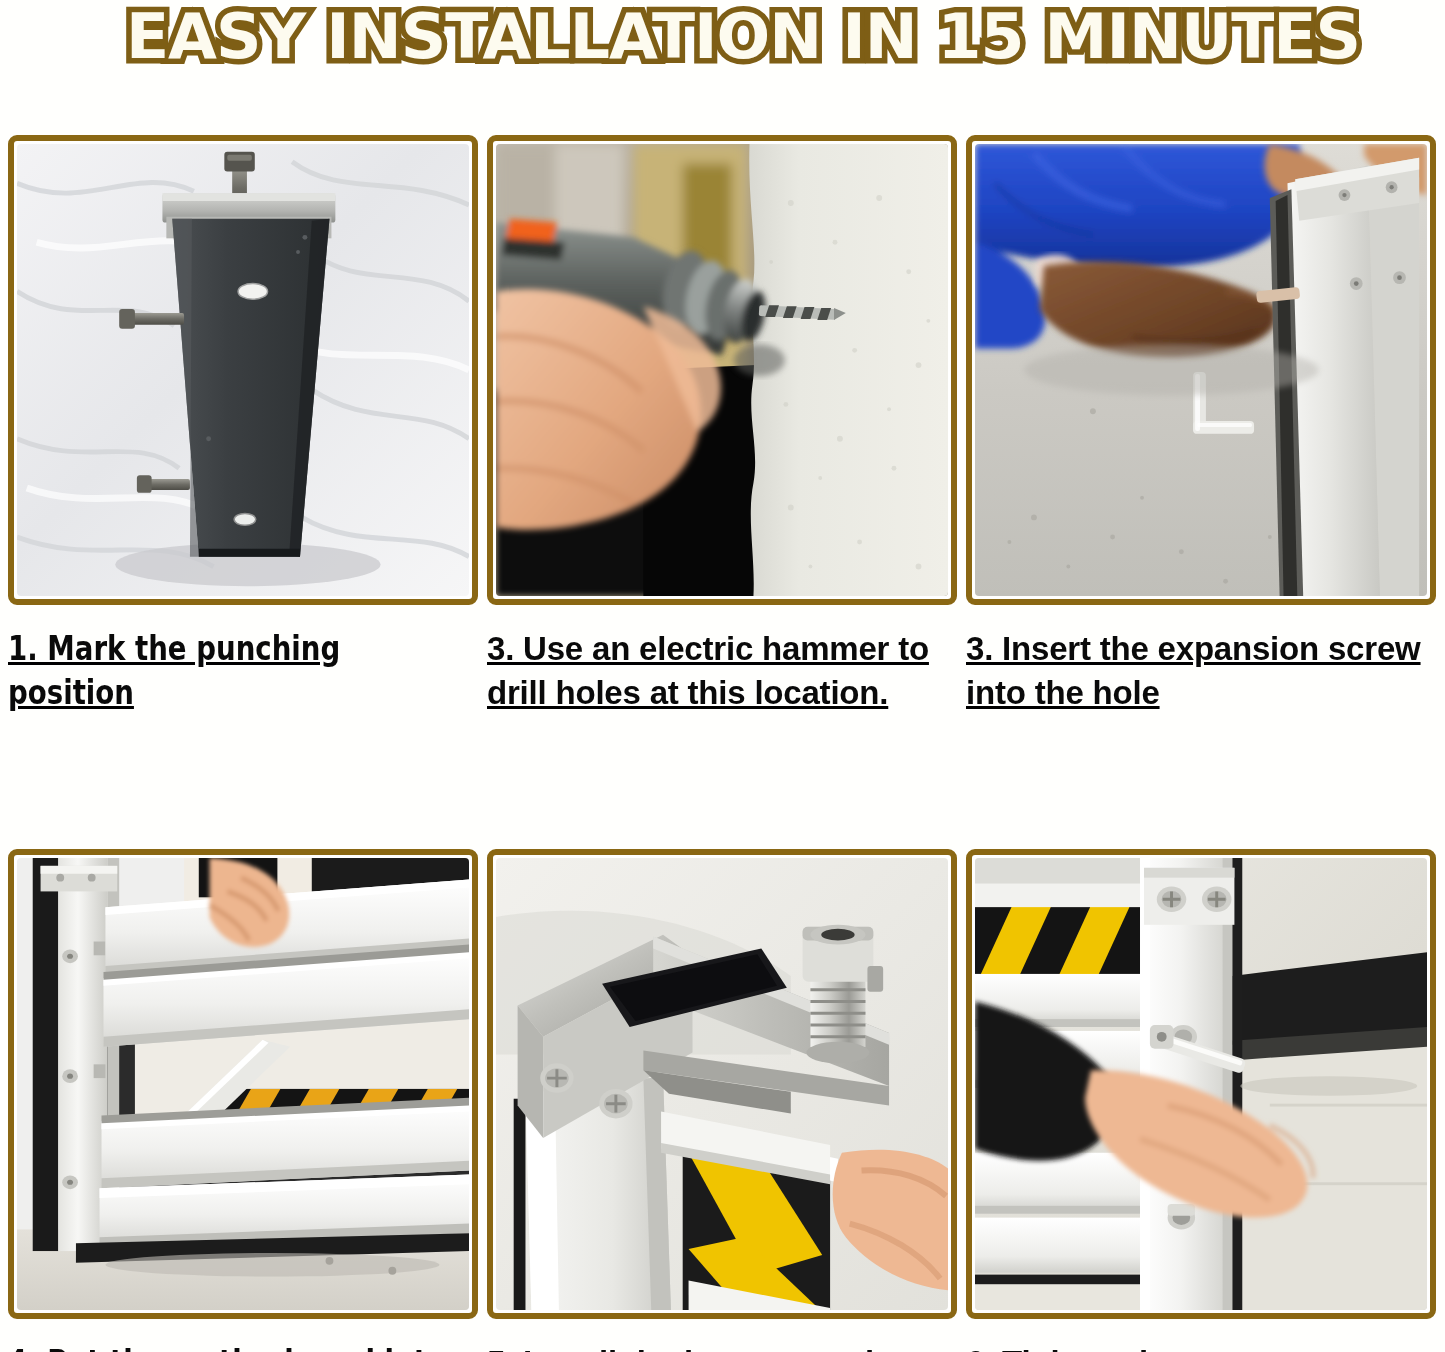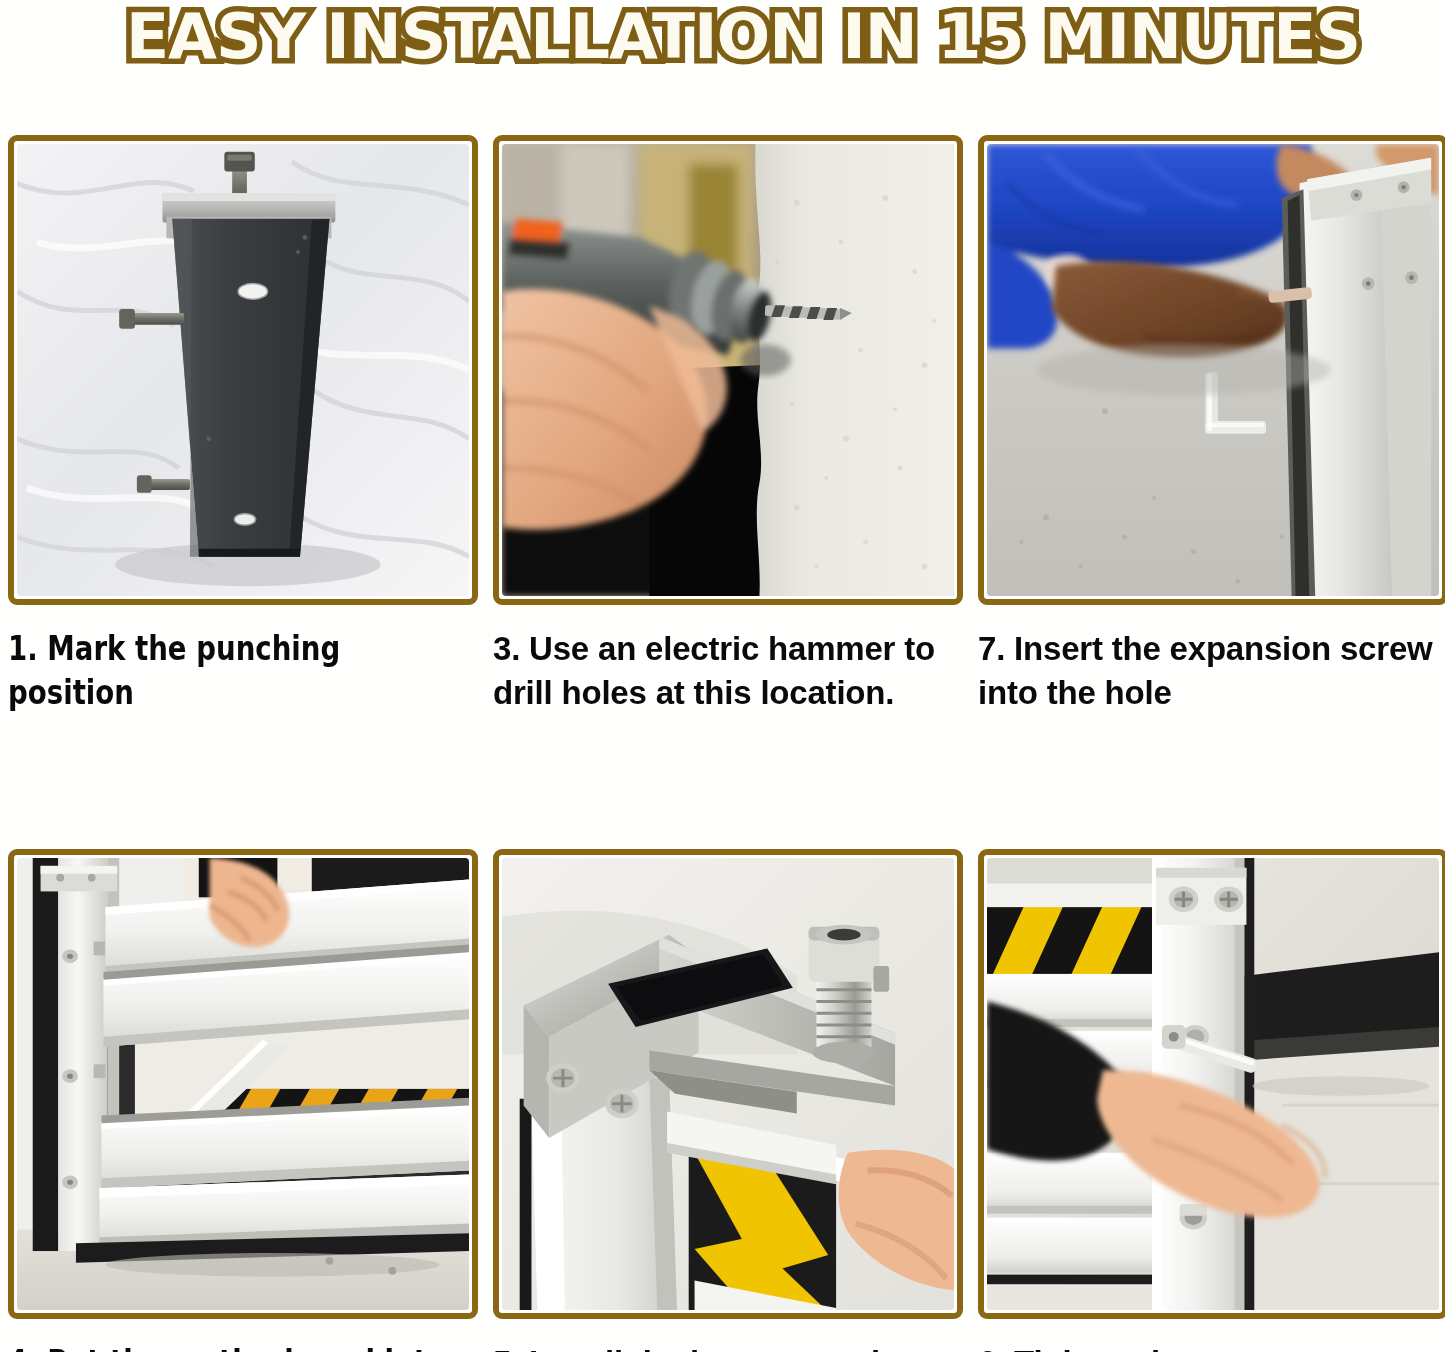--- a/index.html
+++ b/index.html
@@ -36,21 +36,21 @@
     transform:scaleX(1.02);
     transform-origin:center top;
   }
 
   
   .grid{
     position:absolute;
     left:8px;top:135px;
     width:1429px;
   }
-  .row{display:flex;gap:15px;}
+  .row{display:flex;gap:9px;text-decoration:underline;}
   .row.row2{margin-top:134px;}
   .cell{width:470px;}
 
   .frame{
     width:470px;height:470px;
     box-sizing:border-box;
     border:6px solid #8a6713;
     border-radius:9px;
     background:#ffffff;
     padding:3px;
@@ -379,21 +379,21 @@
                 <rect x="224" y="234" width="5" height="58" rx="2" fill="#ffffff" opacity="0.8"></rect>
                 <rect x="226" y="284" width="56" height="4" rx="2" fill="#ffffff" opacity="0.75"></rect>
               </g>
 
               <rect x="286" y="150" width="44" height="12" rx="4" fill="#d9c0a8" transform="rotate(-6 286 150)"></rect>
 
               <ellipse cx="200" cy="230" rx="150" ry="26" fill="#b2b0aa" opacity="0.45" filter="url(#blur3)"></ellipse>
             </svg>
           </div>
         </div>
-        <div class="caption wide">7. Insert the expansion screw into the hole</div>
+        <div class="caption wide">3. Insert the expansion screw into the hole</div>
       </div>
     </div>
 
     <div class="row row2">
 
       <div class="cell">
         <div class="frame">
           <div class="inner">
             <svg viewBox="0 0 460 460" preserveAspectRatio="none" aria-hidden="true">
               <defs>

